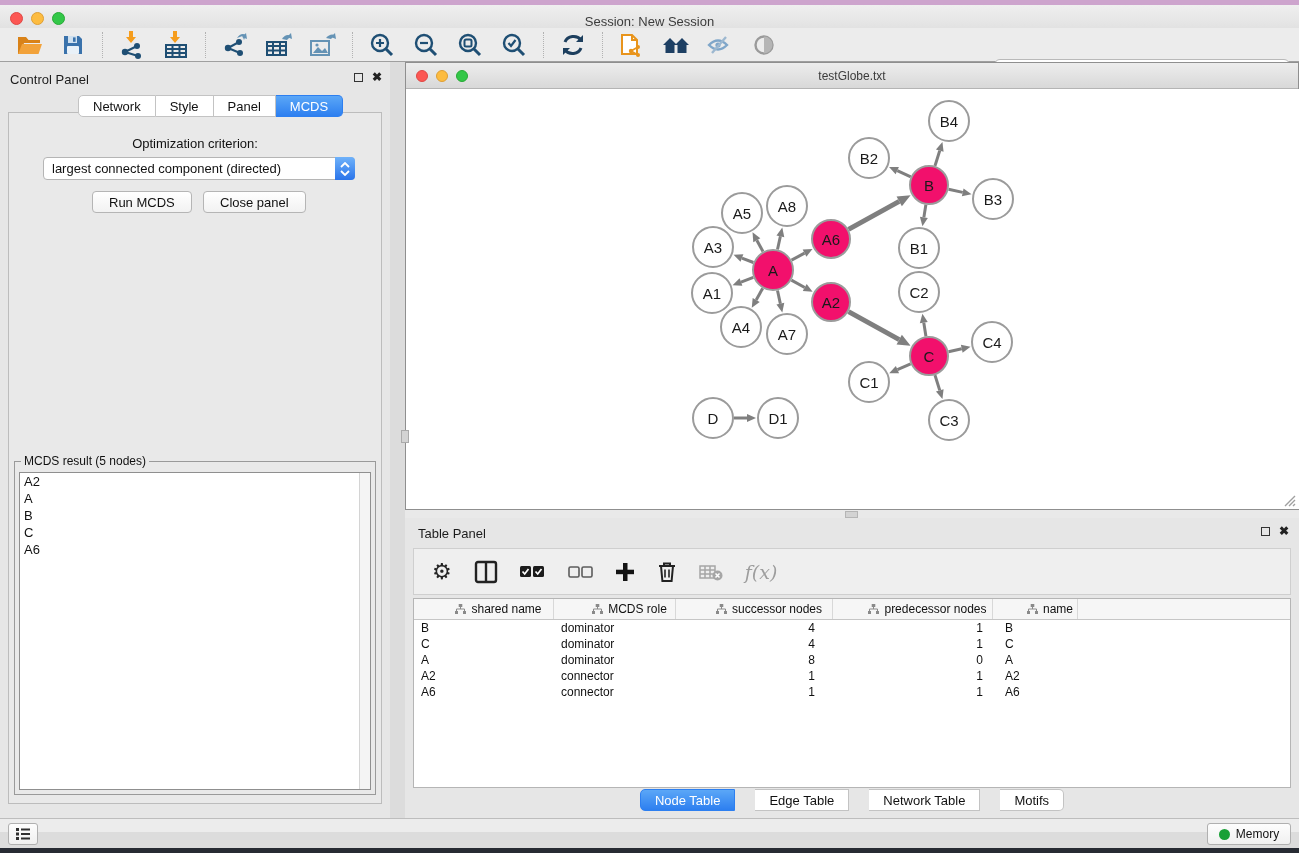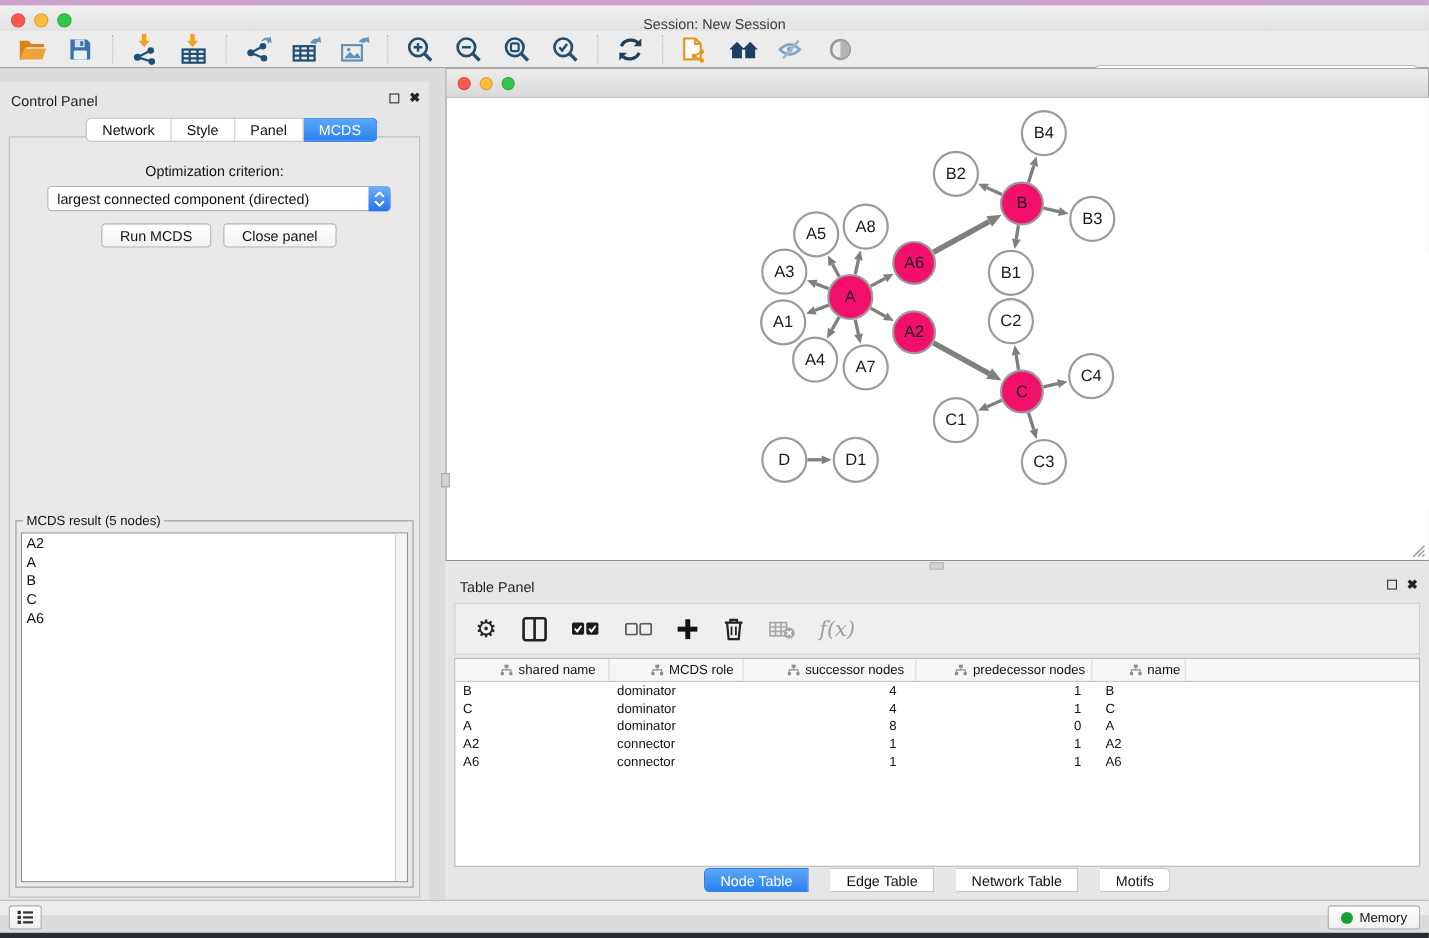--- a/index.html
+++ b/index.html
@@ -28,21 +28,21 @@
                background:#fff; border:1px solid #b9b9b9; border-radius:6px;
                display:flex; align-items:center; padding:0 6px; }
   .searchbox input { border:none; outline:none; flex:1; font-size:12px; background:transparent; }
 
   
   .panel-hdr-icons { display:flex; gap:9px; align-items:center; }
   .float-ico { width:9px; height:9px; border:1.5px solid #333; display:inline-block; }
   .close-ico { font-size:12px; color:#222; font-weight:bold; line-height:9px; }
 
   
-  .control-panel { position:absolute; left:0; top:74px; width:390px; height:756px; background:#e6e6e6; }
+  .control-panel { position:absolute; left:0; top:62px; width:390px; height:756px; background:#e6e6e6; }
   .cp-title { position:absolute; left:10px; top:10px; font-size:13px; color:#1d1d1d; }
   .cp-hdr-icons { position:absolute; right:8px; top:11px; }
   .cp-content { position:absolute; left:8px; top:50px; width:374px; height:692px;
                 background:#e9e9e9; border:1px solid #bcbcbc; }
   .cp-tabs { position:absolute; left:78px; top:33px; display:flex; z-index:3; }
   .seg-tab { height:22px; padding:0 14px; background:#fff; border:1px solid #c3c3c3;
              border-left:none; font-size:13px; color:#111; display:flex; align-items:center; cursor:pointer; }
   .seg-tab:first-child { border-left:1px solid #c3c3c3; border-radius:5px 0 0 5px; }
   .seg-tab:last-child { border-radius:0 5px 5px 0; }
   .seg-tab.active { background:linear-gradient(#5ba7f7,#2d7ff0); border-color:#2d7ff0; color:#fff; }
@@ -322,20 +322,21 @@
     </fieldset>
   </div>
 
   <div class="net-window">
     <div class="net-titlebar">
       <div class="traffic">
         <span class="light red"></span>
         <span class="light yellow"></span>
         <span class="light green"></span>
       </div>
+      <div class="net-title">testGlobe.txt</div>
     </div>
     <div class="net-canvas">
       <svg width="890" height="420" viewBox="0 0 890 420">
           <line x1="346.35035698573034" y1="188.4088817922656" x2="334.0066158782075" y2="193.0630792590365" stroke="#7f7f7f" stroke-width="3"></line>
           <polygon points="325.5853403006634,196.23831431286462 332.59540029872835,189.32029011346134 335.4178314576867,196.80586840461166" fill="#7f7f7f"></polygon>
           <line x1="346.39133153665693" y1="173.4833437557185" x2="334.94612963636354" y2="169.096016360606" stroke="#7f7f7f" stroke-width="3"></line>
           <polygon points="326.5424145806451,165.87459225591394 336.3778736828933,165.3610318913978 333.51438558983375,172.8310008298142" fill="#7f7f7f"></polygon>
           <line x1="355.7197701091396" y1="199.3116594930951" x2="349.17557745793675" y2="210.96850265305008" stroke="#7f7f7f" stroke-width="3"></line>
           <polygon points="344.769764647568,218.8163567215194 345.68764231639483,209.01036362621952 352.6635125994787,212.92664167988065" fill="#7f7f7f"></polygon>
           <line x1="355.96678911489033" y1="162.55183804995966" x2="349.8109303542095" y2="151.2330009738691" stroke="#7f7f7f" stroke-width="3"></line>

